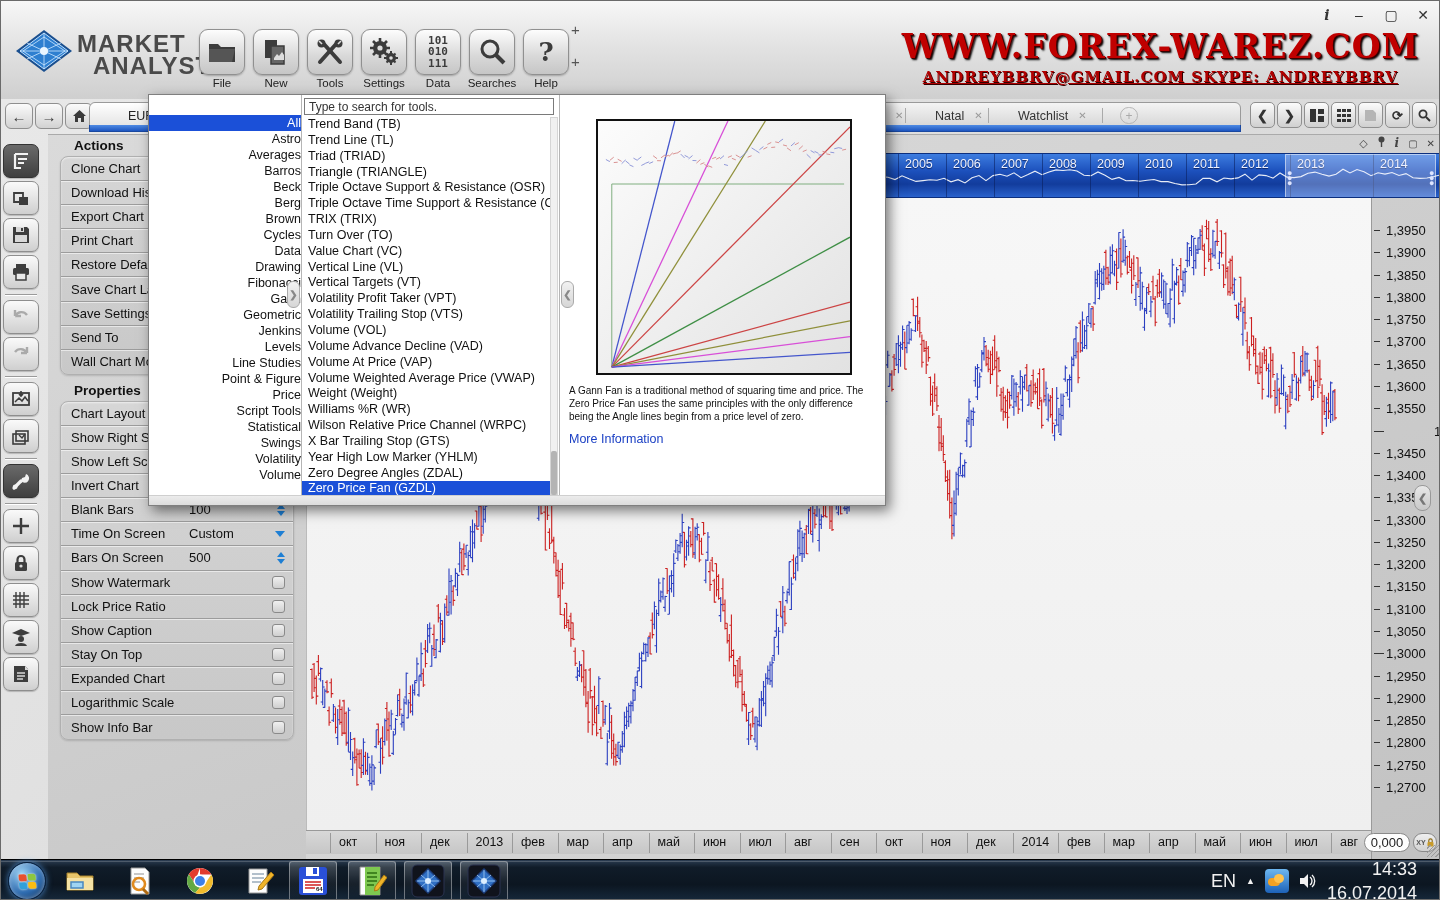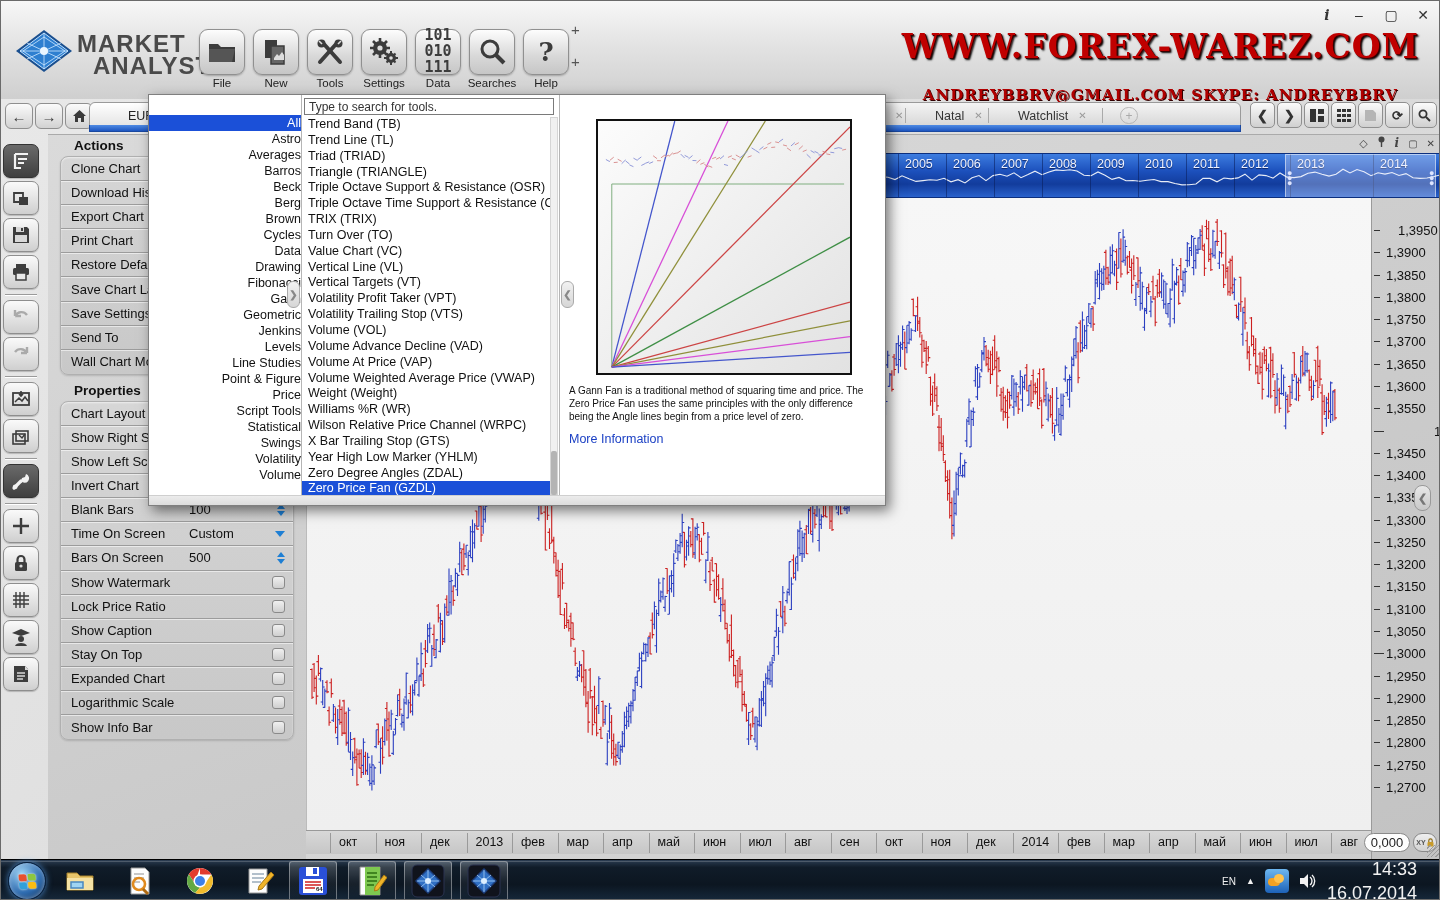--- a/index.html
+++ b/index.html
@@ -17,27 +17,27 @@
   #logo-text { position:absolute; left:76px; top:32px; color:#3a3a3a; line-height:0.9; }
   #logo-text .l1 { font-size:24px; font-weight:bold; letter-spacing:1px; color:#4a4a4a; }
   #logo-text .l2 { font-size:24px; font-weight:bold; letter-spacing:1px; color:#4a4a4a; margin-left:16px; }
   #logo-text sup { font-size:9px; }
   #main-toolbar { position:absolute; left:196px; top:28px; display:flex; gap:4px; }
   .tb-btn { width:50px; text-align:center; cursor:pointer; }
   .tb-ic { width:46px; height:46px; margin:0 auto; border:1px solid #909090; border-radius:9px;
     background:linear-gradient(180deg,#fdfdfd,#d8d8d8 60%,#c6c6c6); box-shadow:0 1px 2px rgba(0,0,0,.25);
     display:flex; align-items:center; justify-content:center; color:#3c3c3c; }
   .tb-label { font-size:11.5px; color:#222; margin-top:2px; }
-  .glyph-data { font-family:"DejaVu Sans Mono",monospace; font-size:15px; font-weight:bold; line-height:1.05; white-space:pre; }
+  .glyph-data { font-family:"DejaVu Sans Mono",monospace; font-size:11px; font-weight:bold; line-height:1.05; white-space:pre; }
   .glyph-q { font-size:26px; font-weight:bold; font-family:"DejaVu Serif",serif; }
   #watermark { position:absolute; right:22px; top:26px; text-align:center; font-family:"DejaVu Serif",serif; }
   #watermark .wm1 { font-size:33px; font-weight:bold; letter-spacing:1px; color:#c00000;
     text-shadow:1px 1px 0 #3a0000,2px 2px 2px #000; }
   #watermark .wm2 { font-size:15px; font-weight:bold; color:#b00000; letter-spacing:1px;
-    text-shadow:1px 1px 0 #300; margin-top:20px; }
+    text-shadow:1px 1px 0 #300; margin-top:2px;text-decoration:underline; }
   .plus-mark { position:absolute; color:#555; font-size:15px; }
 
   
   #tabbar { position:absolute; left:0; top:98px; width:1440px; height:35px; }
   .nav-btn { position:absolute; top:4px; width:28px; height:26px; border:1px solid #8f8f8f; border-radius:6px;
     background:linear-gradient(180deg,#fbfbfb,#d2d2d2); display:flex; align-items:center; justify-content:center;
     font-size:15px; font-weight:bold; color:#3a3a3a; cursor:pointer; }
   #tabstrip { position:absolute; left:88px; top:3px; width:1152px; height:26px;
     background:linear-gradient(180deg,#f4f4f4,#d6d6d6); border:1px solid #9a9a9a; border-radius:6px 6px 0 0; }
   #tab-active { position:absolute; left:0px; top:0px; width:215px; height:25px;
@@ -150,21 +150,21 @@
   #start-orb { position:absolute; left:7px; top:2px; width:38px; height:38px; border-radius:50%;
     background:radial-gradient(circle at 35% 30%, #9fd4f6, #2f6cb0 55%, #0d2d55 95%); border:1px solid #0a2342;
     box-shadow:0 0 6px rgba(90,170,255,.7), inset 0 0 5px rgba(255,255,255,.5); cursor:pointer; }
   .win-flag { position:absolute; left:10px; top:11px; width:18px; height:16px; display:grid; grid-template-columns:8px 8px; grid-template-rows:7px 7px; gap:1px; transform:rotate(-4deg); }
   .win-flag i { border-radius:1px 3px 1px 3px; box-shadow:0 0 2px rgba(255,255,255,.8); }
   .qicon { position:absolute; top:6px; width:30px; height:30px; cursor:pointer; }
   .tapp { position:absolute; top:1px; width:48px; height:40px; border:1px solid rgba(255,255,255,.38); border-radius:3px;
     background:linear-gradient(180deg,rgba(255,255,255,.22),rgba(255,255,255,.06) 50%,rgba(0,0,0,.12)); cursor:pointer;
     display:flex; align-items:center; justify-content:center; }
   #tray { position:absolute; right:0; top:0; height:42px; display:flex; align-items:center; gap:10px; padding-right:24px; color:#f2f2f2; }
-  #tray .lang { font-size:10px; cursor:pointer; }
+  #tray .lang { font-size:18px; cursor:pointer; }
   #tray .chevup { font-size:9px; cursor:pointer; }
   #tray .clock { text-align:right; font-size:18px; line-height:1.35; cursor:default; }
   .weather-ic { width:24px; height:24px; border-radius:4px; background:linear-gradient(180deg,#6db7f0,#1d62b8); position:relative; cursor:pointer; }
   .weather-ic:before { content:""; position:absolute; left:3px; top:9px; width:12px; height:8px; border-radius:6px; background:#f4a223; }
   .weather-ic:after { content:""; position:absolute; left:9px; top:5px; width:10px; height:9px; border-radius:50%; background:#ffc24d; }
 </style>
 </head>
 <body>
 
 <div id="app">
@@ -616,21 +616,21 @@
     <div id="plot">
       <svg id="candles" width="1065" height="632" viewBox="0 0 1065 632">
           <path d="M5.0 470.4V501.1M3 471.5H5.0M5.0 499.3h2M7.1 464.9V494.1M5.1 466.2H7.1M7.1 489.8h2M9.3 477.6V506.6M7.300000000000001 480.4H9.3M9.3 498.1h2M11.4 456.9V477.9M9.4 463.6H11.4M11.4 475.4h2M20.0 482.3V495.2M18 484.3H20.0M20.0 493.9h2M22.1 508.5V527.8M20.1 512.6H22.1M22.1 524.2h2M24.3 480.6V499.7M22.3 484.7H24.3M24.3 495.6h2M28.5 509.5V535.5M26.5 516.3H28.5M28.5 529.4h2M32.8 501.6V526.8M30.799999999999997 508.0H32.8M32.8 524.4h2M35.0 508.4V538.0M33 511.5H35.0M35.0 535.1h2M37.1 501.8V536.3M35.1 502.9H37.1M37.1 535.1h2M39.2 513.4V547.7M37.2 515.2H39.2M39.2 545.1h2M47.8 539.7V565.4M45.8 540.9H47.8M47.8 561.8h2M49.9 550.6V587.7M47.9 559.1H49.9M49.9 586.8h2M52.1 551.4V570.3M50.1 556.1H52.1M52.1 570.1h2M54.2 551.2V580.0M52.2 555.7H54.2M54.2 574.5h2M58.5 553.7V576.7M56.5 558.4H58.5M58.5 572.9h2M71.3 525.5V547.0M69.3 526.1H71.3M71.3 543.9h2M75.6 528.2V566.4M73.6 540.1H75.6M75.6 559.2h2M79.9 504.1V542.7M77.9 510.5H79.9M79.9 532.1h2M82.0 513.6V558.8M80 521.0H82.0M82.0 557.8h2M92.7 490.7V518.1M90.7 496.7H92.7M92.7 511.3h2M103.4 487.4V515.2M101.4 495.5H103.4M103.4 507.0h2M116.3 470.5V489.0M114.3 475.6H116.3M116.3 487.0h2M118.4 442.0V469.5M116.4 450.9H118.4M118.4 465.5h2M127.0 426.6V458.0M125 436.4H127.0M127.0 451.5h2M131.3 406.1V424.4M129.3 408.0H131.3M131.3 419.9h2M135.5 422.3V447.1M133.5 426.0H135.5M135.5 443.4h2M139.8 397.2V417.4M137.8 401.2H139.8M139.8 414.1h2M146.2 387.5V407.7M144.2 393.3H146.2M146.2 402.4h2M154.8 351.5V376.9M152.8 354.8H154.8M154.8 376.6h2M156.9 345.6V372.3M154.9 351.1H156.9M156.9 367.9h2M169.8 312.8V331.6M167.8 313.0H169.8M169.8 331.1h2M174.1 306.8V344.0M172.1 308.3H174.1M174.1 337.0h2M197.6 235.8V268.0M195.6 241.7H197.6M197.6 264.3h2M199.7 207.3V236.3M197.7 211.6H199.7M199.7 234.3h2M201.9 229.9V244.5M199.9 232.8H201.9M201.9 241.1h2M204.0 204.2V231.8M202 208.0H204.0M204.0 225.2h2M206.2 199.4V234.5M204.2 207.5H206.2M206.2 225.8h2M210.4 209.4V250.9M208.4 218.7H210.4M210.4 247.4h2M212.6 241.1V271.6M210.6 242.6H212.6M212.6 263.3h2M214.7 241.4V267.6M212.7 249.9H214.7M214.7 265.8h2M216.9 242.2V256.0M214.9 242.4H216.9M216.9 254.9h2M219.0 237.9V269.8M217 239.3H219.0M219.0 264.5h2M223.3 271.0V300.5M221.3 277.9H223.3M223.3 298.6h2M225.4 257.4V271.0M223.4 259.8H225.4M225.4 268.8h2M227.6 281.7V295.2M225.6 284.9H227.6M227.6 291.6h2M234.0 294.0V316.5M232 295.2H234.0M234.0 315.2h2M236.1 285.8V301.9M234.1 288.5H236.1M236.1 297.7h2M238.3 306.9V352.6M236.3 314.1H238.3M238.3 352.0h2M240.4 297.9V322.1M238.4 298.9H240.4M240.4 317.2h2M242.5 330.2V350.9M240.5 334.4H242.5M242.5 345.2h2M244.7 306.0V345.0M242.7 307.4H244.7M244.7 342.9h2M246.8 338.8V365.6M244.8 342.0H246.8M246.8 358.3h2M249.0 354.5V378.4M247 354.7H249.0M249.0 377.8h2M251.1 361.8V400.1M249.1 372.4H251.1M251.1 397.6h2M253.2 372.2V416.9M251.2 373.5H253.2M253.2 416.5h2M255.4 364.9V391.6M253.4 371.4H255.4M255.4 385.0h2M257.5 409.9V430.9M255.5 417.0H257.5M257.5 427.5h2M259.7 405.1V430.1M257.7 405.4H259.7M259.7 424.5h2M261.8 421.6V433.4M259.8 422.3H261.8M261.8 430.5h2M263.9 414.8V448.8M261.9 418.3H263.9M263.9 440.5h2M266.1 424.5V442.3M264.1 424.9H266.1M266.1 441.2h2M268.2 449.5V467.9M266.2 453.2H268.2M268.2 465.3h2M274.6 466.1V484.3M272.6 467.2H274.6M274.6 479.1h2M276.8 452.5V497.8M274.8 452.8H276.8M276.8 489.1h2M278.9 471.1V509.3M276.9 472.3H278.9M278.9 504.2h2M281.1 493.1V534.7M279.1 505.5H281.1M281.1 524.1h2M283.2 470.0V500.8M281.2 472.0H283.2M283.2 492.6h2M285.3 498.1V537.3M283.3 499.0H285.3M285.3 526.7h2M287.5 487.7V525.2M285.5 498.9H287.5M287.5 524.7h2M289.6 507.7V538.2M287.6 510.8H289.6M289.6 535.1h2M293.9 528.8V540.9M291.9 531.5H293.9M293.9 540.3h2M296.0 502.5V528.7M294 503.5H296.0M296.0 524.1h2M304.6 517.0V560.7M302.6 524.2H304.6M304.6 555.2h2M306.7 535.6V567.5M304.7 542.6H306.7M306.7 558.9h2M308.9 545.8V567.8M306.9 551.0H308.9M308.9 563.6h2M343.1 434.3V456.3M341.1 438.3H343.1M343.1 456.0h2M345.3 414.6V440.5M343.3 422.3H345.3M345.3 436.6h2M360.2 370.3V395.9M358.2 370.5H360.2M360.2 392.8h2M377.4 333.9V369.4M375.4 334.4H377.4M377.4 366.7h2M383.8 333.0V349.2M381.8 338.0H383.8M383.8 346.6h2M385.9 320.2V359.7M383.9 320.9H385.9M385.9 356.1h2M392.3 336.3V364.2M390.3 336.6H392.3M392.3 362.0h2M394.5 339.8V356.7M392.5 343.2H394.5M394.5 356.3h2M396.6 324.1V337.5M394.6 324.5H396.6M396.6 335.4h2M403.0 363.8V393.0M401 373.6H403.0M403.0 386.5h2M405.2 359.0V373.1M403.2 362.2H405.2M405.2 373.0h2M407.3 380.7V404.7M405.3 382.7H407.3M407.3 404.1h2M409.5 365.4V398.4M407.5 365.6H409.5M409.5 391.8h2M411.6 376.2V401.7M409.6 378.4H411.6M411.6 400.5h2M415.9 380.3V413.5M413.9 390.7H415.9M415.9 412.7h2M418.0 401.6V431.4M416 406.3H418.0M418.0 430.5h2M420.2 425.2V445.5M418.2 425.2H420.2M420.2 442.5h2M422.3 436.0V463.5M420.3 442.9H422.3M422.3 458.9h2M424.4 416.6V460.1M422.4 427.3H424.4M424.4 452.5h2M426.6 451.6V478.5M424.6 457.4H426.6M426.6 477.2h2M428.7 467.1V489.2M426.7 467.6H428.7M428.7 484.2h2M430.9 461.7V490.2M428.9 462.7H430.9M430.9 483.8h2M433.0 458.0V479.0M431 460.8H433.0M433.0 476.5h2M435.1 471.6V513.6M433.1 483.7H435.1M435.1 506.5h2M437.3 492.9V507.6M435.3 496.4H437.3M437.3 506.4h2M439.4 506.0V523.8M437.4 508.1H439.4M439.4 522.4h2M443.7 525.2V542.1M441.7 527.0H443.7M443.7 537.6h2M445.8 509.8V529.4M443.8 513.3H445.8M445.8 525.6h2M473.7 402.9V419.1M471.7 403.7H473.7M473.7 418.3h2M477.9 407.8V428.3M475.9 413.7H477.9M477.9 425.3h2M486.5 356.5V380.7M484.5 361.9H486.5M486.5 379.3h2M499.3 327.1V356.0M497.3 331.8H499.3M499.3 355.8h2M503.6 309.0V336.3M501.6 312.5H503.6M503.6 333.3h2M507.9 310.9V330.5M505.9 315.3H507.9M507.9 326.3h2M516.5 296.7V319.4M514.5 296.7H516.5M516.5 317.8h2M518.6 291.8V318.9M516.6 297.7H518.6M518.6 318.9h2M520.7 282.4V296.5M518.7 284.3H520.7M520.7 295.2h2M522.9 288.8V331.0M520.9 291.3H522.9M522.9 323.1h2M525.0 296.1V333.0M523 301.5H525.0M525.0 331.8h2M533.6 278.0V316.5M531.6 282.0H533.6M533.6 315.8h2M544.3 267.1V285.6M542.3 272.0H544.3M544.3 283.9h2M550.7 261.1V288.5M548.7 261.4H550.7M550.7 282.4h2M557.1 227.4V248.8M555.1 231.9H557.1M557.1 244.9h2M576.4 193.0V214.2M574.4 200.1H576.4M576.4 212.6h2M584.9 172.3V193.5M582.9 176.0H584.9M584.9 191.4h2M587.1 156.0V177.8M585.1 159.0H587.1M587.1 171.5h2M597.8 133.6V171.3M595.8 144.7H597.8M597.8 171.1h2M606.3 100.4V118.3M604.3 101.4H606.3M606.3 117.6h2M610.6 98.7V133.1M608.6 108.8H610.6M610.6 123.2h2M612.8 118.9V139.6M610.8 125.1H612.8M612.8 134.8h2M614.9 136.4V169.4M612.9 146.2H614.9M614.9 164.3h2M617.0 141.7V153.9M615 142.8H617.0M617.0 150.4h2M619.2 142.9V176.1M617.2 152.7H619.2M619.2 166.9h2M621.3 148.1V163.8M619.3 150.3H621.3M621.3 159.6h2M623.5 178.5V207.8M621.5 179.5H623.5M623.5 203.0h2M625.6 187.6V218.1M623.6 196.4H625.6M625.6 216.0h2M627.7 175.5V204.1M625.7 184.8H627.7M627.7 197.2h2M629.9 188.3V213.1M627.9 190.7H629.9M629.9 207.9h2M632.0 217.0V253.2M630 229.1H632.0M632.0 244.9h2M634.2 220.1V253.1M632.2 229.3H634.2M634.2 248.4h2M636.3 237.3V263.0M634.3 245.7H636.3M636.3 256.5h2M638.4 262.3V284.0M636.4 264.4H638.4M638.4 279.0h2M640.6 272.3V302.8M638.6 282.6H640.6M640.6 295.6h2M642.7 271.7V320.6M640.7 281.8H642.7M642.7 317.6h2M644.9 299.4V341.2M642.9 304.6H644.9M644.9 335.7h2M679.1 147.1V168.3M677.1 148.7H679.1M679.1 166.1h2M681.2 151.8V174.3M679.2 159.5H681.2M681.2 171.2h2M683.4 152.7V185.9M681.4 160.3H683.4M683.4 176.4h2M685.5 148.4V177.3M683.5 156.7H685.5M685.5 171.8h2M687.7 137.2V171.4M685.7 142.2H687.7M687.7 162.7h2M689.8 153.3V198.7M687.8 169.1H689.8M689.8 188.0h2M691.9 158.8V174.3M689.9 160.6H691.9M691.9 172.6h2M694.1 190.0V213.7M692.1 197.1H694.1M694.1 211.3h2M696.2 188.8V222.8M694.2 194.2H696.2M696.2 213.9h2M698.4 197.2V219.9M696.4 199.8H698.4M698.4 214.5h2M700.5 190.7V230.4M698.5 202.7H700.5M700.5 219.3h2M702.6 193.4V210.8M700.6 194.4H702.6M702.6 207.1h2M711.2 194.0V216.1M709.2 198.6H711.2M711.2 211.1h2M719.8 166.1V193.5M717.8 169.7H719.8M719.8 192.8h2M724.0 182.2V208.7M722 187.6H724.0M724.0 204.6h2M726.2 171.6V202.0M724.2 177.5H726.2M726.2 193.8h2M728.3 184.5V196.5M726.3 187.0H728.3M728.3 193.9h2M730.5 180.3V210.7M728.5 189.5H730.5M730.5 210.6h2M732.6 170.6V208.0M730.6 175.6H732.6M732.6 200.0h2M734.7 201.2V230.5M732.7 202.9H734.7M734.7 227.4h2M736.9 170.0V204.5M734.9 171.4H736.9M736.9 197.9h2M743.3 196.9V219.7M741.3 202.9H743.3M743.3 216.6h2M745.4 190.1V235.6M743.4 199.2H745.4M745.4 225.3h2M771.1 144.3V185.2M769.1 153.8H771.1M771.1 179.8h2M773.3 122.2V154.8M771.3 125.1H773.3M773.3 152.8h2M786.1 108.6V133.0M784.1 108.7H786.1M786.1 126.1h2M798.9 51.8V86.8M796.9 54.4H798.9M798.9 80.1h2M801.1 68.7V86.9M799.1 69.8H801.1M801.1 84.1h2M809.6 50.4V91.9M807.6 53.6H809.6M809.6 84.4h2M813.9 40.6V79.4M811.9 50.8H813.9M813.9 76.0h2M820.3 57.4V76.5M818.3 59.7H820.3M820.3 74.4h2M822.5 53.0V69.8M820.5 58.8H822.5M822.5 69.4h2M824.6 60.4V95.6M822.6 72.1H824.6M824.6 87.4h2M826.8 57.3V81.9M824.8 65.2H826.8M826.8 77.7h2M831.0 59.4V90.0M829 59.9H831.0M831.0 82.8h2M841.7 85.6V96.9M839.7 89.5H841.7M841.7 93.6h2M846.0 77.8V101.8M844 83.8H846.0M846.0 100.9h2M848.2 97.9V128.3M846.2 100.8H848.2M848.2 124.2h2M850.3 81.5V99.8M848.3 87.6H850.3M850.3 94.9h2M852.4 70.9V99.1M850.4 76.2H852.4M852.4 93.8h2M871.7 77.5V106.8M869.7 84.2H871.7M871.7 105.4h2M873.8 60.0V81.9M871.8 67.6H873.8M873.8 81.8h2M895.2 27.2V51.9M893.2 33.3H895.2M895.2 47.9h2M897.4 45.4V78.1M895.4 52.2H897.4M897.4 70.3h2M899.5 21.8V41.2M897.5 28.5H899.5M899.5 40.8h2M901.7 23.0V64.1M899.7 30.7H901.7M901.7 61.4h2M903.8 50.3V72.9M901.8 56.3H903.8M903.8 71.8h2M910.2 21.0V47.9M908.2 24.1H910.2M910.2 43.5h2M914.5 32.2V59.4M912.5 33.0H914.5M914.5 55.0h2M916.6 66.3V90.0M914.6 67.0H916.6M916.6 86.6h2M918.8 34.5V80.6M916.8 35.8H918.8M918.8 70.4h2M920.9 68.2V97.6M918.9 73.1H920.9M920.9 93.9h2M923.1 60.6V98.1M921.1 64.1H923.1M923.1 90.0h2M925.2 57.7V96.2M923.2 62.4H925.2M925.2 86.7h2M929.5 106.5V119.9M927.5 107.4H929.5M929.5 118.6h2M933.8 78.7V114.1M931.8 79.2H933.8M933.8 103.8h2M938.0 99.4V131.6M936 109.2H938.0M938.0 125.0h2M940.2 133.7V161.3M938.2 142.8H940.2M940.2 153.8h2M942.3 147.9V172.8M940.3 154.7H942.3M942.3 166.7h2M944.5 119.0V148.4M942.5 120.0H944.5M944.5 146.5h2M946.6 137.6V158.4M944.6 138.0H946.6M946.6 155.5h2M948.7 139.9V176.5M946.7 151.6H948.7M948.7 174.7h2M950.9 167.6V185.9M948.9 168.1H950.9M950.9 185.4h2M953.0 153.8V176.4M951 156.0H953.0M953.0 174.3h2M955.2 154.6V201.4M953.2 169.4H955.2M955.2 191.2h2M957.3 148.5V166.0M955.3 151.5H957.3M957.3 162.1h2M959.4 151.1V173.2M957.4 157.7H959.4M959.4 170.5h2M963.7 148.7V200.2M961.7 149.9H963.7M963.7 198.0h2M965.9 155.3V179.7M963.9 162.4H965.9M965.9 176.5h2M968.0 182.3V215.6M966 192.5H968.0M968.0 207.2h2M972.3 189.8V214.8M970.3 192.1H972.3M972.3 210.3h2M980.8 196.2V215.3M978.8 201.5H980.8M980.8 213.3h2M983.0 187.5V209.0M981 188.5H983.0M983.0 206.8h2M987.3 153.9V179.6M985.3 154.8H987.3M987.3 176.4h2M991.5 179.4V203.3M989.5 184.7H991.5M991.5 197.8h2M995.8 147.9V178.6M993.8 157.7H995.8M995.8 176.1h2M1002.2 171.5V192.9M1000.2 172.8H1002.2M1002.2 189.1h2M1004.4 177.8V202.8M1002.4 182.1H1004.4M1004.4 201.4h2M1008.7 162.2V184.3M1006.7 162.2H1008.7M1008.7 182.8h2M1010.8 147.7V199.9M1008.8 149.8H1010.8M1010.8 189.3h2M1012.9 161.7V188.1M1010.9 168.4H1012.9M1012.9 181.1h2M1015.1 186.3V237.0M1013.1 194.9H1015.1M1015.1 234.6h2M1017.2 197.0V216.9M1015.2 203.2H1017.2M1017.2 213.5h2M1021.5 194.8V221.0M1019.5 201.3H1021.5M1021.5 213.6h2M1027.9 191.1V222.2M1025.9 192.9H1027.9M1027.9 219.9h2" stroke="#cc2020" stroke-width="1.1" fill="none"></path>
           <path d="M13.6 469.5V483.4M11.6 481.0H13.6M13.6 470.6h2M15.7 481.9V507.3M13.7 504.0H15.7M15.7 489.0h2M17.8 490.6V509.7M15.8 509.4H17.8M17.8 493.1h2M26.4 506.0V524.0M24.4 522.3H26.4M26.4 508.7h2M30.7 511.0V546.9M28.7 539.6H30.7M30.7 521.7h2M41.4 509.6V553.8M39.4 544.3H41.4M41.4 512.3h2M43.5 534.0V562.1M41.5 554.1H43.5M43.5 541.5h2M45.7 553.4V577.9M43.7 571.4H45.7M45.7 559.6h2M56.4 540.2V577.1M54.4 567.4H56.4M56.4 544.3h2M60.6 554.7V577.1M58.6 572.2H60.6M60.6 559.4h2M62.8 565.4V587.8M60.8 582.7H62.8M62.8 569.3h2M64.9 557.3V592.6M62.900000000000006 585.4H64.9M64.9 566.9h2M67.1 567.5V586.9M65.1 583.1H67.1M67.1 569.9h2M69.2 531.7V550.3M67.2 548.6H69.2M69.2 531.8h2M73.5 540.2V575.7M71.5 564.3H73.5M73.5 550.3h2M77.8 520.4V547.4M75.8 543.5H77.8M77.8 522.6h2M84.2 511.8V532.0M82.2 527.7H84.2M84.2 516.0h2M86.3 533.0V557.0M84.3 555.4H86.3M86.3 536.9h2M88.5 519.9V536.4M86.5 531.2H88.5M88.5 521.5h2M90.6 496.5V518.6M88.6 517.5H90.6M90.6 502.5h2M94.9 515.6V529.6M92.9 526.0H94.9M94.9 517.5h2M97.0 500.6V532.8M95 524.4H97.0M97.0 504.9h2M99.2 474.4V506.7M97.2 499.0H99.2M99.2 475.2h2M101.3 501.6V520.3M99.3 519.9H101.3M101.3 504.7h2M105.6 486.2V517.6M103.6 513.2H105.6M105.6 492.3h2M107.7 482.5V497.6M105.7 494.7H107.7M107.7 484.6h2M109.9 459.4V483.6M107.9 482.5H109.9M109.9 465.9h2M112.0 477.5V498.7M110 496.9H112.0M112.0 478.2h2M114.1 444.6V482.9M112.1 477.0H114.1M114.1 455.6h2M120.6 426.1V455.0M118.6 452.9H120.6M120.6 430.8h2M122.7 424.5V445.2M120.7 437.9H122.7M122.7 430.3h2M124.8 447.0V468.7M122.8 468.3H124.8M124.8 450.6h2M129.1 441.1V460.3M127.1 459.6H129.1M129.1 441.9h2M133.4 414.7V454.6M131.4 453.4H133.4M133.4 422.6h2M137.7 405.6V444.7M135.7 440.9H137.7M137.7 409.2h2M142.0 370.6V417.5M140 417.3H142.0M142.0 383.5h2M144.1 376.9V416.4M142.1 404.3H144.1M144.1 382.8h2M148.4 370.2V389.6M146.4 387.9H148.4M148.4 375.4h2M150.5 375.4V397.9M148.5 391.7H150.5M150.5 377.4h2M152.7 343.8V374.2M150.7 366.0H152.7M152.7 350.7h2M159.1 347.3V359.9M157.1 355.9H159.1M159.1 347.3h2M161.2 353.9V377.6M159.2 371.5H161.2M161.2 357.5h2M163.4 328.0V359.4M161.4 353.1H163.4M163.4 333.7h2M165.5 321.6V364.2M163.5 359.6H165.5M165.5 333.9h2M167.6 325.2V350.5M165.6 345.0H167.6M167.6 327.8h2M171.9 295.0V328.6M169.9 328.2H171.9M171.9 303.2h2M176.2 305.7V335.7M174.2 328.3H176.2M176.2 311.2h2M178.3 303.7V324.5M176.3 321.2H178.3M178.3 308.1h2M180.5 252.8V299.3M178.5 292.1H180.5M180.5 253.1h2M182.6 270.4V305.1M180.6 302.7H182.6M182.6 275.2h2M184.8 269.7V298.9M182.8 296.6H184.8M184.8 273.3h2M186.9 251.1V280.3M184.9 277.8H186.9M186.9 254.9h2M189.0 237.0V281.8M187 280.6H189.0M189.0 239.2h2M191.2 240.3V273.5M189.2 263.5H191.2M191.2 243.6h2M193.3 253.2V274.3M191.3 271.7H193.3M193.3 253.4h2M195.5 208.6V252.3M193.5 251.2H195.5M195.5 216.7h2M208.3 244.1V263.7M206.3 259.8H208.3M208.3 248.6h2M221.1 242.8V266.7M219.1 261.5H221.1M221.1 248.4h2M229.7 257.2V299.5M227.7 295.2H229.7M229.7 263.0h2M231.8 300.5V322.7M229.8 320.2H231.8M231.8 306.1h2M270.4 468.9V483.0M268.4 479.1H270.4M270.4 473.1h2M272.5 463.0V478.9M270.5 477.3H272.5M272.5 467.1h2M291.8 478.3V516.0M289.8 507.5H291.8M291.8 480.8h2M298.2 506.9V526.8M296.2 521.7H298.2M298.2 508.3h2M300.3 535.0V567.5M298.3 565.7H300.3M300.3 544.0h2M302.5 505.0V541.0M300.5 533.1H302.5M302.5 510.1h2M311.0 543.7V559.9M309 557.4H311.0M311.0 544.2h2M313.2 546.6V566.8M311.2 560.4H313.2M313.2 551.9h2M315.3 532.9V554.7M313.3 548.6H315.3M315.3 535.8h2M317.4 513.8V549.2M315.4 548.2H317.4M317.4 519.0h2M319.6 508.6V531.3M317.6 527.4H319.6M319.6 513.3h2M321.7 504.8V529.0M319.7 523.2H321.7M321.7 507.6h2M323.9 502.7V525.4M321.9 518.8H323.9M323.9 505.1h2M326.0 490.9V513.2M324 507.7H326.0M326.0 492.6h2M328.1 478.9V502.7M326.1 502.3H328.1M328.1 479.1h2M330.3 472.8V488.1M328.3 484.5H330.3M330.3 472.9h2M332.4 454.7V473.2M330.4 469.9H332.4M332.4 460.2h2M334.6 453.6V490.3M332.6 488.5H334.6M334.6 462.9h2M336.7 444.4V456.6M334.7 455.4H336.7M336.7 446.5h2M338.8 445.3V463.6M336.8 462.8H338.8M338.8 446.7h2M341.0 439.2V458.9M339 454.4H341.0M341.0 439.9h2M347.4 403.5V431.2M345.4 426.2H347.4M347.4 408.5h2M349.5 411.5V454.7M347.5 447.7H349.5M349.5 415.5h2M351.7 380.6V418.1M349.7 415.5H351.7M351.7 385.0h2M353.8 392.4V404.6M351.8 402.6H353.8M353.8 394.0h2M356.0 379.6V401.8M354 398.8H356.0M356.0 380.8h2M358.1 397.7V413.7M356.1 409.4H358.1M358.1 398.5h2M362.4 377.4V416.3M360.4 416.2H362.4M362.4 377.9h2M364.5 372.3V394.5M362.5 390.7H364.5M364.5 377.5h2M366.7 355.2V399.0M364.7 385.5H366.7M366.7 365.4h2M368.8 341.4V354.9M366.8 353.0H368.8M368.8 342.5h2M370.9 346.0V363.1M368.9 360.2H370.9M370.9 347.8h2M373.1 334.9V355.8M371.1 353.7H373.1M373.1 337.7h2M375.2 315.8V349.2M373.2 344.4H375.2M375.2 324.5h2M379.5 341.8V362.5M377.5 359.0H379.5M379.5 344.4h2M381.6 328.2V357.7M379.6 348.0H381.6M381.6 329.9h2M388.1 328.8V361.0M386.1 354.7H388.1M388.1 330.5h2M390.2 325.3V342.4M388.2 338.8H390.2M390.2 329.2h2M398.8 361.3V385.2M396.8 382.2H398.8M398.8 362.2h2M400.9 333.9V363.1M398.9 354.3H400.9M400.9 339.0h2M413.7 399.1V424.1M411.7 417.6H413.7M413.7 406.6h2M441.6 514.1V547.1M439.6 541.0H441.6M441.6 514.5h2M448.0 518.5V544.6M446 541.0H448.0M448.0 519.0h2M450.1 518.9V552.2M448.1 548.3H450.1M450.1 523.3h2M452.3 500.0V528.6M450.3 526.9H452.3M452.3 502.0h2M454.4 492.9V529.1M452.4 527.3H454.4M454.4 500.6h2M456.5 483.0V508.3M454.5 502.1H456.5M456.5 488.7h2M458.7 475.3V518.3M456.7 505.3H458.7M458.7 480.1h2M460.8 467.6V486.4M458.8 480.4H460.8M460.8 472.2h2M463.0 463.4V487.1M461 480.9H463.0M463.0 467.0h2M465.1 459.0V489.4M463.1 482.9H465.1M465.1 464.8h2M467.2 438.8V463.1M465.2 457.6H467.2M467.2 439.4h2M469.4 410.8V438.6M467.4 433.1H469.4M469.4 417.2h2M471.5 429.1V456.7M469.5 448.8H471.5M471.5 433.3h2M475.8 388.1V435.2M473.8 419.7H475.8M475.8 394.7h2M480.1 392.6V405.5M478.1 402.6H480.1M480.1 394.4h2M482.2 363.4V397.6M480.2 391.3H482.2M482.2 363.6h2M484.4 379.3V412.1M482.4 411.5H484.4M484.4 386.0h2M488.6 359.6V382.6M486.6 375.2H488.6M488.6 365.3h2M490.8 331.3V373.3M488.8 358.9H490.8M490.8 333.1h2M492.9 322.8V357.9M490.9 350.0H492.9M492.9 330.4h2M495.1 332.6V364.1M493.1 355.6H495.1M495.1 339.6h2M497.2 334.7V360.1M495.2 355.8H497.2M497.2 336.0h2M501.5 310.9V336.1M499.5 328.3H501.5M501.5 311.3h2M505.8 293.4V344.4M503.8 336.4H505.8M505.8 305.6h2M510.0 293.8V319.1M508 317.1H510.0M510.0 294.3h2M512.2 310.5V353.4M510.20000000000005 342.5H512.2M512.2 322.0h2M514.3 316.2V330.9M512.3 326.4H514.3M514.3 318.6h2M527.2 279.8V302.8M525.2 297.6H527.2M527.2 281.1h2M529.3 292.8V311.7M527.3 306.5H529.3M529.3 293.6h2M531.4 300.6V317.2M529.4 314.8H531.4M531.4 305.5h2M535.7 266.0V305.4M533.7 292.6H535.7M535.7 267.1h2M537.9 268.1V312.9M535.9 310.1H537.9M537.9 274.6h2M540.0 297.7V316.0M538 310.6H540.0M540.0 300.5h2M542.1 285.5V313.6M540.1 309.7H542.1M542.1 287.6h2M546.4 262.4V290.7M544.4 283.4H546.4M546.4 263.2h2M548.6 237.4V282.2M546.6 272.3H548.6M548.6 241.9h2M552.8 248.8V266.6M550.8 266.2H552.8M552.8 250.5h2M555.0 254.2V279.3M553 275.8H555.0M555.0 256.8h2M559.3 243.1V278.0M557.3 266.4H559.3M559.3 248.6h2M561.4 222.6V246.5M559.4 245.2H561.4M561.4 223.9h2M563.5 215.9V240.0M561.5 232.3H563.5M563.5 216.9h2M565.7 237.6V257.0M563.7 252.6H565.7M565.7 239.6h2M567.8 201.5V225.5M565.8 220.2H567.8M567.8 204.7h2M570.0 212.9V224.1M568 223.6H570.0M570.0 215.6h2M572.1 204.0V245.7M570.1 239.0H572.1M572.1 210.2h2M574.2 201.6V238.5M572.2 233.2H574.2M574.2 207.5h2M578.5 197.6V217.4M576.5 210.9H578.5M578.5 203.5h2M580.7 152.8V170.1M578.7 166.9H580.7M580.7 157.3h2M582.8 175.0V188.5M580.8 188.4H582.8M582.8 176.9h2M589.2 144.9V167.9M587.2 160.7H589.2M589.2 145.8h2M591.4 137.3V175.2M589.4 166.8H591.4M591.4 147.6h2M593.5 143.8V168.8M591.5 161.5H593.5M593.5 149.7h2M595.6 127.6V152.1M593.6 146.2H595.6M595.6 131.5h2M599.9 127.2V155.2M597.9 149.6H599.9M599.9 127.3h2M602.1 123.1V146.3M600.1 145.0H602.1M602.1 124.6h2M604.2 130.2V142.8M602.2 141.2H604.2M604.2 132.3h2M608.5 117.2V133.9M606.5 132.7H608.5M608.5 117.9h2M647.0 292.6V338.6M645 327.4H647.0M647.0 305.6h2M649.1 273.7V317.6M647.1 315.2H649.1M649.1 276.2h2M651.3 269.9V297.4M649.3 291.0H651.3M651.3 277.8h2M653.4 254.4V276.5M651.4 269.4H653.4M653.4 255.7h2M655.6 266.8V279.4M653.6 277.6H655.6M655.6 267.6h2M657.7 261.4V279.5M655.7 277.3H657.7M657.7 264.6h2M659.8 220.8V248.9M657.8 242.9H659.8M659.8 223.1h2M662.0 200.4V226.9M660 219.7H662.0M662.0 203.7h2M664.1 211.8V249.0M662.1 248.9H664.1M664.1 213.5h2M666.3 209.4V228.0M664.3 221.5H666.3M666.3 214.1h2M668.4 168.3V188.7M666.4 182.7H668.4M668.4 170.6h2M670.5 166.0V201.9M668.5 198.9H670.5M670.5 169.6h2M672.7 174.4V189.6M670.7 189.1H672.7M672.7 178.8h2M674.8 151.9V174.2M672.8 171.9H674.8M674.8 154.9h2M677.0 138.9V162.5M675 155.9H677.0M677.0 143.6h2M704.8 177.1V201.6M702.8 197.5H704.8M704.8 178.1h2M706.9 180.6V217.8M704.9 209.1H706.9M706.9 186.0h2M709.1 184.1V208.8M707.1 203.8H709.1M709.1 186.2h2M713.3 172.3V196.5M711.3 188.9H713.3M713.3 178.5h2M715.5 178.4V213.7M713.5 201.9H715.5M715.5 184.2h2M717.6 176.7V191.7M715.6 188.9H717.6M717.6 177.1h2M721.9 187.2V207.5M719.9 207.1H721.9M721.9 187.4h2M739.0 183.4V208.2M737 201.7H739.0M739.0 190.3h2M741.2 195.6V223.6M739.2 221.2H741.2M741.2 202.1h2M747.6 226.8V242.8M745.6 237.8H747.6M747.6 227.6h2M749.7 189.1V227.1M747.7 222.0H749.7M749.7 200.4h2M751.9 210.0V234.7M749.9 227.0H751.9M751.9 216.2h2M754.0 195.4V237.7M752 236.4H754.0M754.0 207.4h2M756.1 195.5V221.8M754.1 217.5H756.1M756.1 198.3h2M758.3 167.4V183.7M756.3 181.1H758.3M758.3 169.9h2M760.4 181.1V198.6M758.4 194.6H760.4M760.4 181.6h2M762.6 176.4V209.6M760.6 201.3H762.6M762.6 179.4h2M764.7 158.4V194.0M762.7 181.6H764.7M764.7 167.1h2M766.8 140.8V168.2M764.8 161.1H766.8M766.8 140.9h2M769.0 128.1V160.5M767 157.5H769.0M769.0 129.8h2M775.4 113.6V153.7M773.4 144.9H775.4M775.4 122.0h2M777.5 126.9V151.0M775.5 149.7H777.5M777.5 132.9h2M779.7 118.8V151.2M777.7 147.5H779.7M779.7 127.7h2M781.8 105.1V125.0M779.8 118.5H781.8M781.8 106.0h2M784.0 110.0V129.7M782 125.4H784.0M784.0 110.8h2M788.2 72.9V106.5M786.2 104.9H788.2M788.2 81.8h2M790.4 71.8V89.3M788.4 85.0H790.4M790.4 76.3h2M792.5 65.0V101.5M790.5 100.5H792.5M792.5 73.3h2M794.7 70.2V92.8M792.7 85.2H794.7M794.7 75.0h2M796.8 67.7V91.9M794.8 86.4H796.8M796.8 71.1h2M803.2 48.4V86.3M801.2 77.0H803.2M803.2 57.4h2M805.4 46.2V75.3M803.4 74.9H805.4M805.4 52.7h2M807.5 62.7V78.2M805.5 76.0H807.5M807.5 66.9h2M811.8 34.3V70.5M809.8 70.2H811.8M811.8 34.5h2M816.1 31.2V64.7M814.1 63.2H816.1M816.1 39.1h2M818.2 41.8V67.8M816.2 62.2H818.2M818.2 48.5h2M828.9 84.0V107.9M826.9 101.5H828.9M828.9 86.3h2M833.2 68.7V112.7M831.2 98.5H833.2M833.2 74.9h2M835.3 83.7V111.5M833.3 105.4H835.3M835.3 88.7h2M837.5 109.7V132.7M835.5 129.3H837.5M837.5 110.9h2M839.6 89.2V115.9M837.6 112.6H839.6M839.6 94.7h2M843.9 98.0V119.2M841.9 113.3H843.9M843.9 103.9h2M854.6 74.6V100.2M852.6 94.8H854.6M854.6 77.9h2M856.7 81.5V110.7M854.7 102.3H856.7M856.7 83.8h2M858.9 84.5V116.1M856.9 106.1H858.9M858.9 86.0h2M861.0 104.9V119.7M859 115.7H861.0M861.0 105.5h2M863.1 90.2V129.2M861.1 126.0H863.1M863.1 101.1h2M865.3 60.8V92.8M863.3 92.0H865.3M865.3 66.9h2M867.4 82.7V125.5M865.4 120.7H867.4M867.4 86.4h2M869.6 68.9V87.6M867.6 85.3H869.6M869.6 71.6h2M876.0 72.5V98.6M874 93.4H876.0M876.0 74.4h2M878.1 70.0V94.6M876.1 87.1H878.1M878.1 73.6h2M880.3 43.9V69.3M878.3 62.4H880.3M880.3 45.8h2M882.4 49.1V68.3M880.4 62.8H882.4M882.4 49.7h2M884.5 37.0V58.0M882.5 52.5H884.5M884.5 38.6h2M886.7 40.2V77.3M884.7 69.6H886.7M886.7 40.4h2M888.8 47.0V70.7M886.8 62.6H888.8M888.8 51.9h2M891.0 39.5V55.9M889 55.0H891.0M891.0 39.9h2M893.1 31.1V52.0M891.1 51.2H893.1M893.1 37.3h2M905.9 31.8V59.6M903.9 55.7H905.9M905.9 33.3h2M908.1 43.1V60.8M906.1 57.3H908.1M908.1 43.4h2M912.4 53.0V70.9M910.4 65.2H912.4M912.4 54.6h2M927.3 79.5V102.3M925.3 94.4H927.3M927.3 81.8h2M931.6 104.4V122.4M929.6 120.1H931.6M931.6 106.2h2M935.9 109.2V147.8M933.9 136.2H935.9M935.9 114.6h2M961.6 165.5V199.6M959.6 198.1H961.6M961.6 173.0h2M970.1 175.0V207.6M968.1 199.6H970.1M970.1 181.0h2M974.4 166.4V196.7M972.4 195.5H974.4M974.4 170.2h2M976.6 176.5V198.0M974.6 195.6H976.6M976.6 179.2h2M978.7 193.7V231.2M976.7 228.0H978.7M978.7 198.2h2M985.1 176.1V200.9M983.1 194.2H985.1M985.1 182.4h2M989.4 177.3V202.8M987.4 201.1H989.4M989.4 184.3h2M993.7 157.9V185.4M991.7 182.2H993.7M993.7 163.4h2M998.0 153.1V178.2M996 175.0H998.0M998.0 155.9h2M1000.1 154.6V174.7M998.1 172.7H1000.1M1000.1 156.0h2M1006.5 182.3V200.6M1004.5 198.2H1006.5M1006.5 187.5h2M1019.4 198.7V228.8M1017.4 220.6H1019.4M1019.4 205.0h2M1023.6 183.6V224.9M1021.6 213.0H1023.6M1023.6 184.9h2M1025.8 192.8V223.3M1023.8 216.5H1025.8M1025.8 194.0h2" stroke="#2b3fc0" stroke-width="1.1" fill="none"></path>
         </svg>
     </div>
 
     <div id="pricescale">
       <div id="pricelabels">
           <div class="ptick" style="top: 32px; width: 6px;"></div>
-          <div class="pl" style="top: 25px; margin-left: 12px;">1,3950</div>
+          <div class="pl" style="top: 25px;">1,3950</div>
           <div class="ptick" style="top: 54.28px; width: 6px;"></div>
           <div class="pl" style="top: 47.28px;">1,3900</div>
           <div class="ptick" style="top: 76.56px; width: 6px;"></div>
           <div class="pl" style="top: 69.56px;">1,3850</div>
           <div class="ptick" style="top: 98.84px; width: 6px;"></div>
           <div class="pl" style="top: 91.84px;">1,3800</div>
           <div class="ptick" style="top: 121.12px; width: 6px;"></div>
           <div class="pl" style="top: 114.12px;">1,3750</div>
           <div class="ptick" style="top: 143.4px; width: 6px;"></div>
           <div class="pl" style="top: 136.4px;">1,3700</div>

